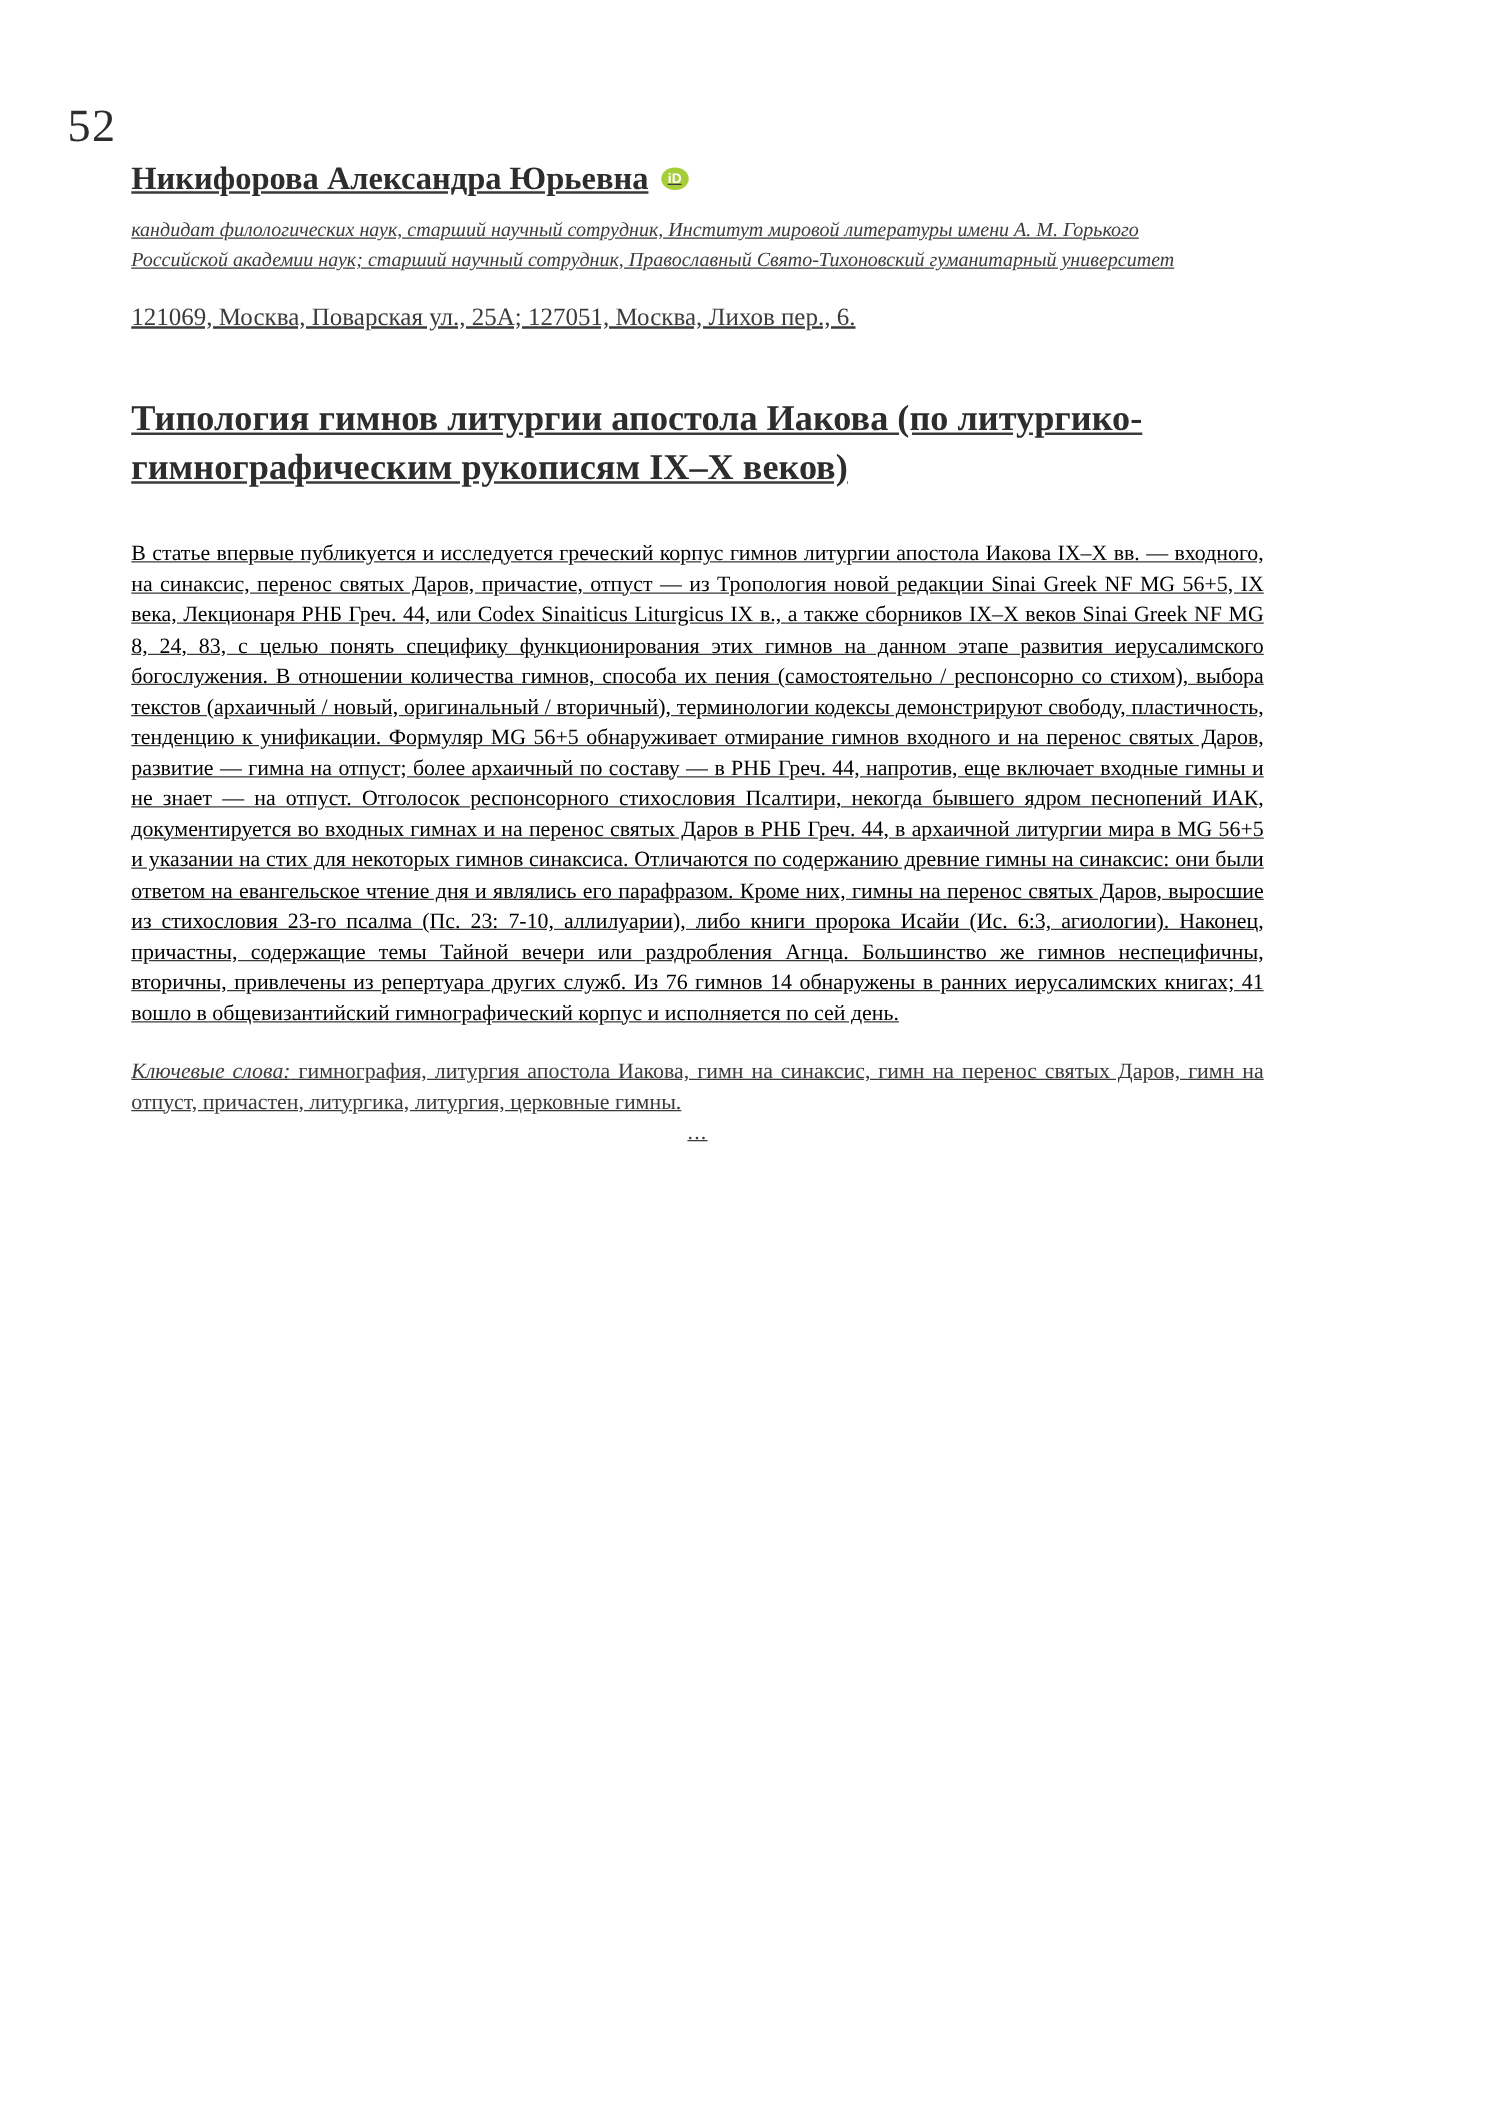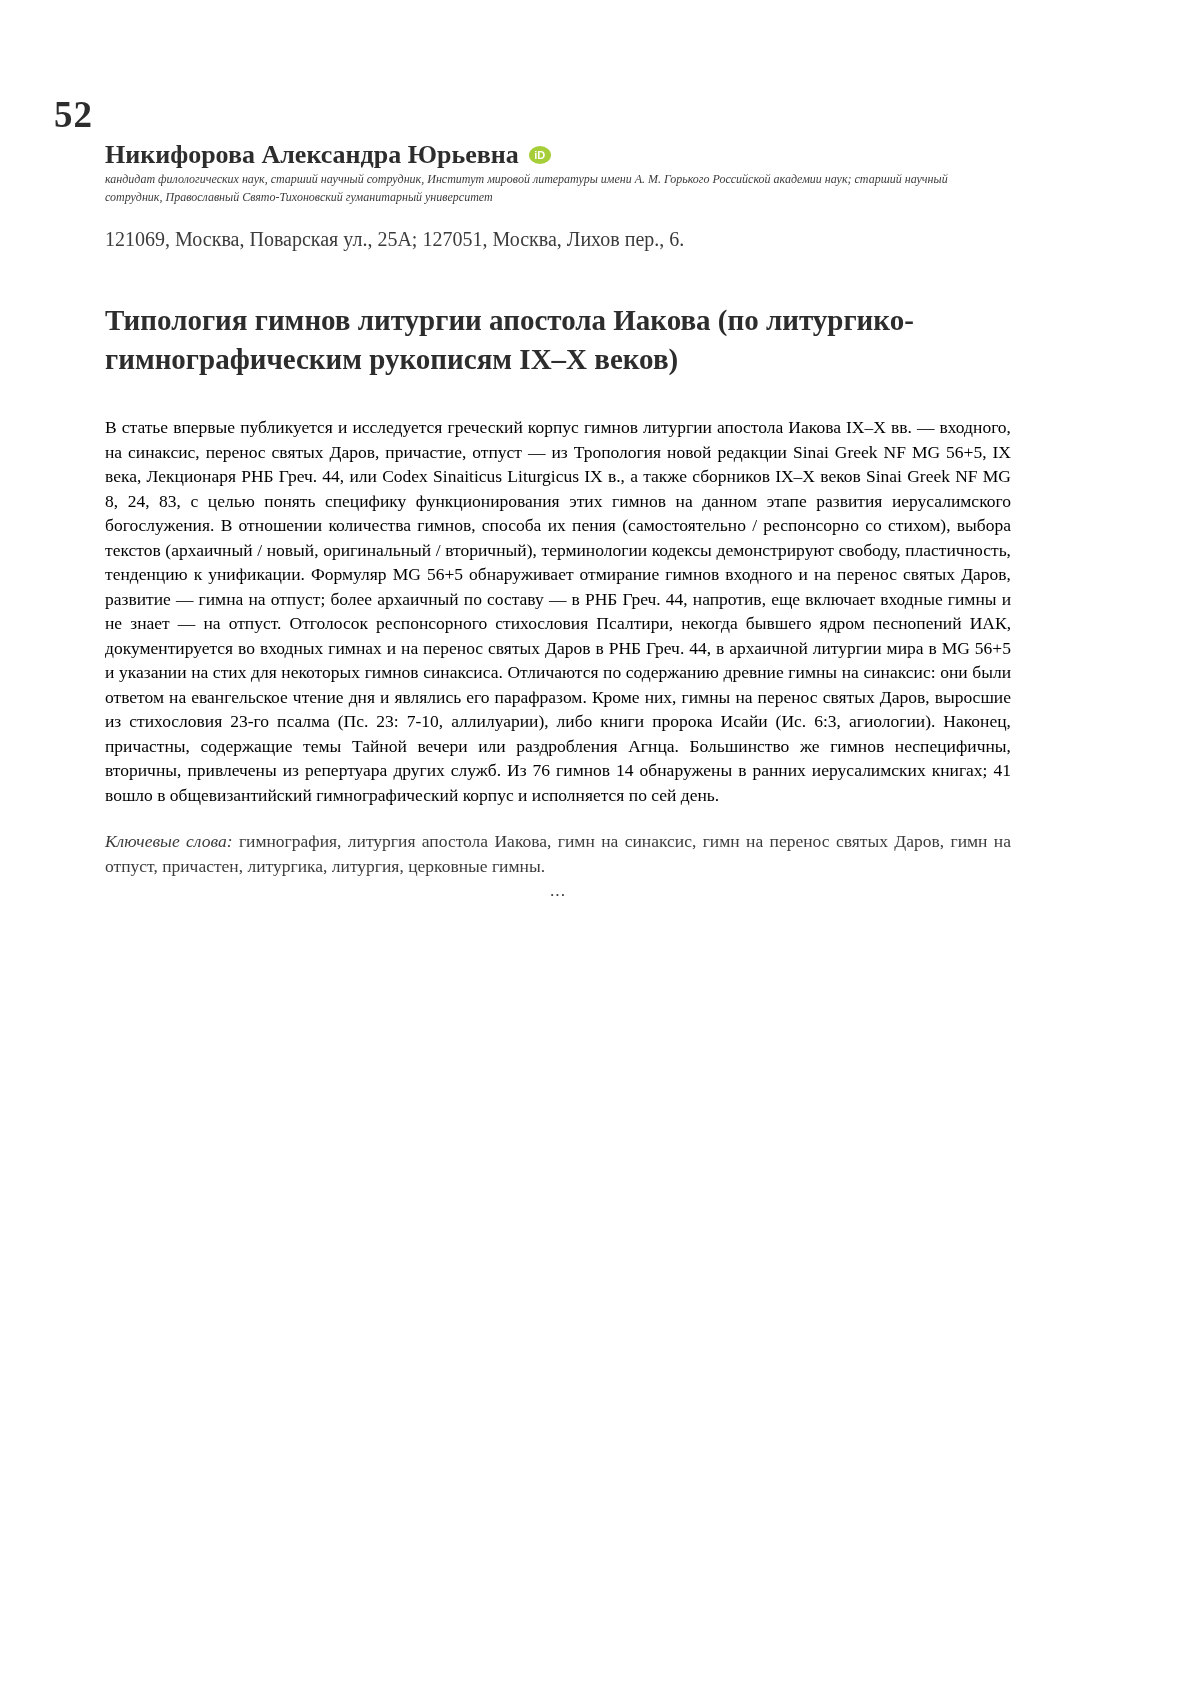--- a/index.html
+++ b/index.html
@@ -11,31 +11,32 @@
   .page {
     position: relative;
     width: 1200px;
     height: 1697px;
     background: #ffffff;
     overflow: hidden;
   }
   .page-number {
     position: absolute;
     left: 54px;
-    top: 93px;
+    top: 80px;
     font-size: 37px;
-    font-weight: 700;
+    font-weight: 400;
     color: #2d2d2d;
     letter-spacing: 1px;
   }
   .content {
     position: absolute;
     left: 105px;
-    top: 140px;
+    top: 128px;
     width: 906px;
+    text-decoration: underline;
   }
   .author-row {
     display: flex;
     align-items: center;
     gap: 10px;
   }
   .author-name {
     font-size: 26px;
     font-weight: 700;
     color: #2d2d2d;
@@ -48,22 +49,23 @@
     height: 18px;
     border-radius: 50%;
     color: #ffffff;
     font-family: "Liberation Sans", sans-serif;
     font-size: 11px;
     font-weight: 700;
     flex: 0 0 auto;
     cursor: pointer;
   }
   .affiliation {
+    margin-top: 15px;
     font-style: italic;
-    font-size: 12px;
+    font-size: 16px;
     line-height: 1.5;
     color: #3b3b3b;
     max-width: 880px;
   }
   .contact {
     margin-top: 19px;
     font-size: 20px;
     line-height: 1.45;
   }
   .article-title {

